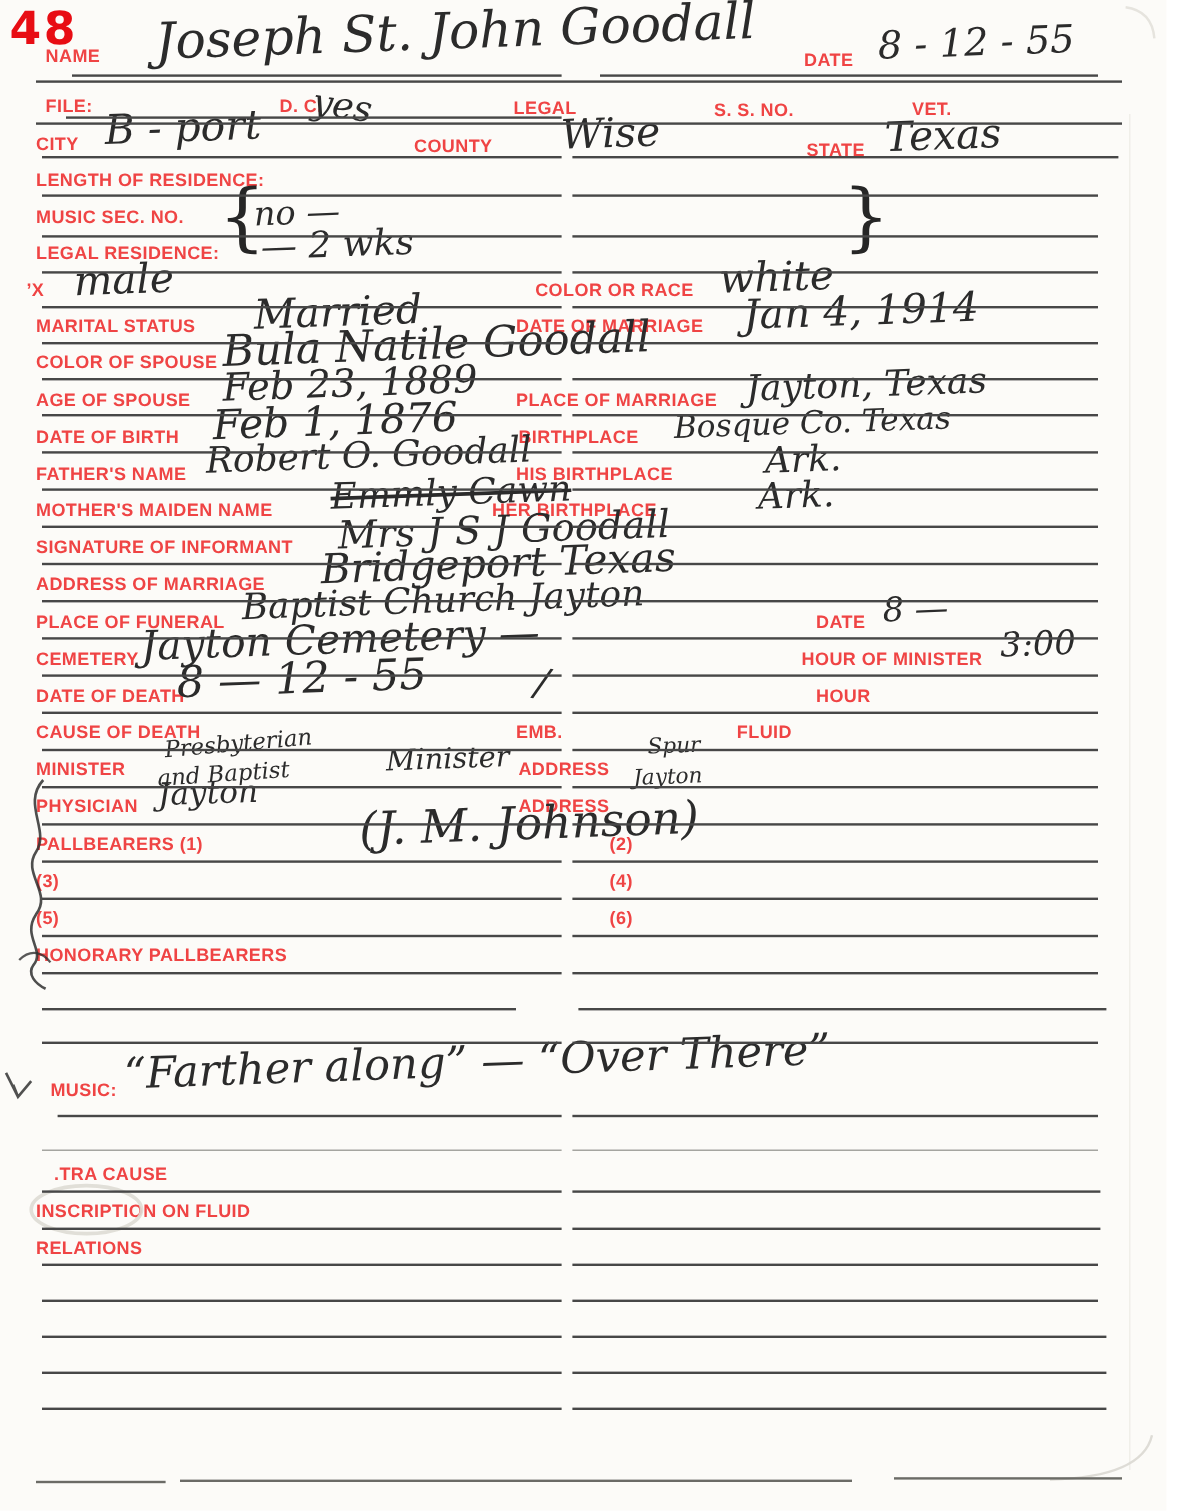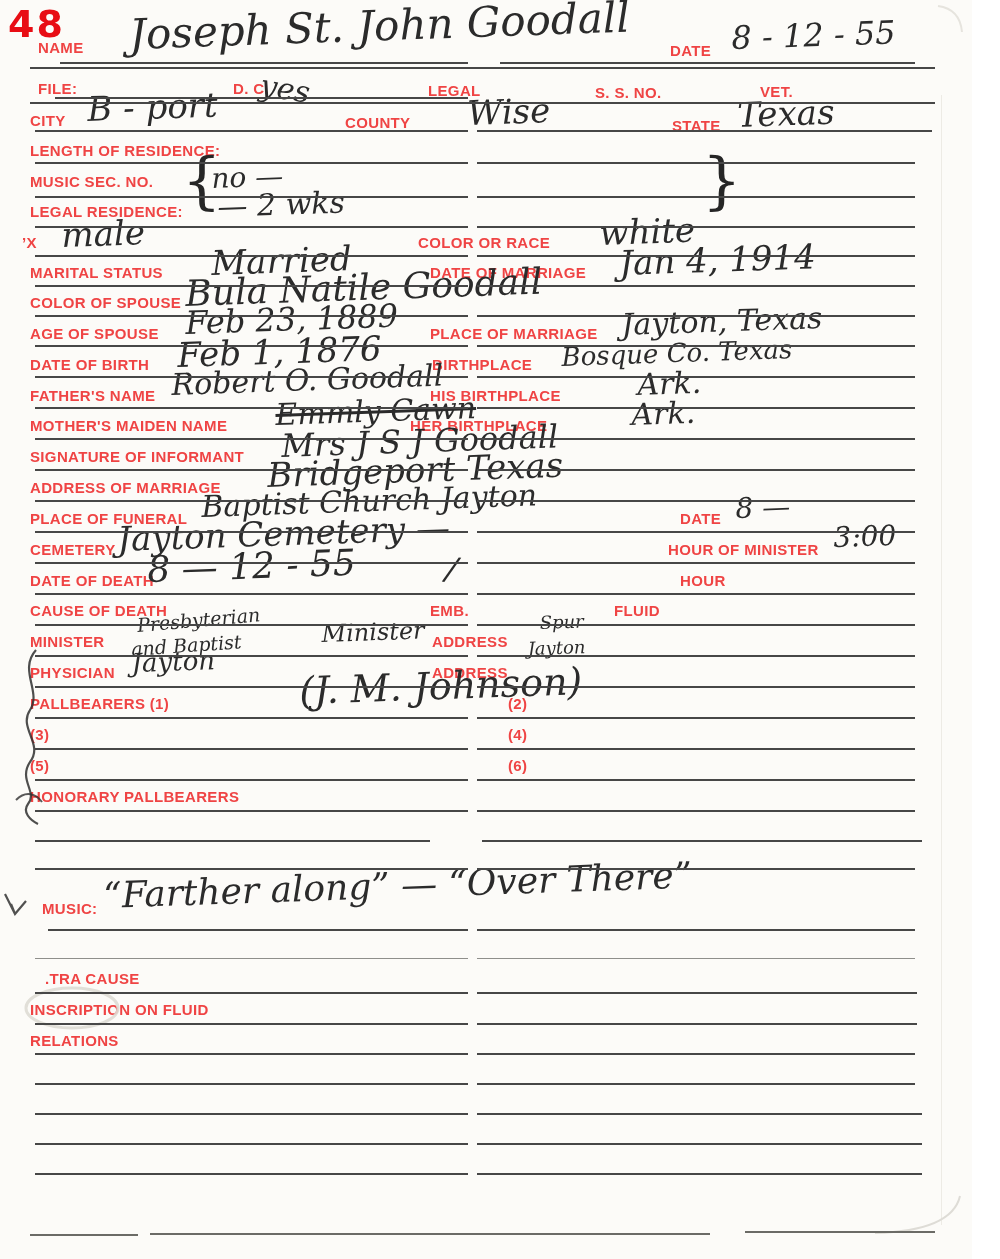--- a/index.html
+++ b/index.html
@@ -64,21 +64,21 @@
   <span class="lbl" style="left:30px; top:173px">MUSIC SEC. NO.</span>
   <span class="brace" style="left:182px; top:150px">{</span>
   <span class="hw" style="left:212px; top:165px; font-size:28px">no —</span>
   <span class="brace" style="left:702px; top:150px">}</span>
 
   <span class="lbl" style="left:30px; top:203px">LEGAL RESIDENCE:</span>
   <span class="hw" style="left:218px; top:192px; font-size:30px">— 2 wks</span>
 
   <span class="lbl" style="left:22px; top:234px">’X</span>
   <span class="hw" style="left:62px; top:218px; font-size:34px">male</span>
-  <span class="lbl" style="left:418px; top:234px">COLOR OR RACE</span>
+  <span class="lbl" style="left:446px; top:234px">COLOR OR RACE</span>
   <span class="hw" style="left:600px; top:216px; font-size:34px">white</span>
 
   <span class="lbl" style="left:30px; top:264px">MARITAL STATUS</span>
   <span class="hw" style="left:212px; top:246px; font-size:34px">Married</span>
   <span class="lbl" style="left:430px; top:264px">DATE OF MARRIAGE</span>
   <span class="hw" style="left:620px; top:246px; font-size:34px">Jan 4, 1914</span>
 
   <span class="lbl" style="left:30px; top:294px">COLOR OF SPOUSE</span>
   <span class="hw" style="left:186px; top:276px; font-size:36px">Bula Natile Goodall</span>
 

